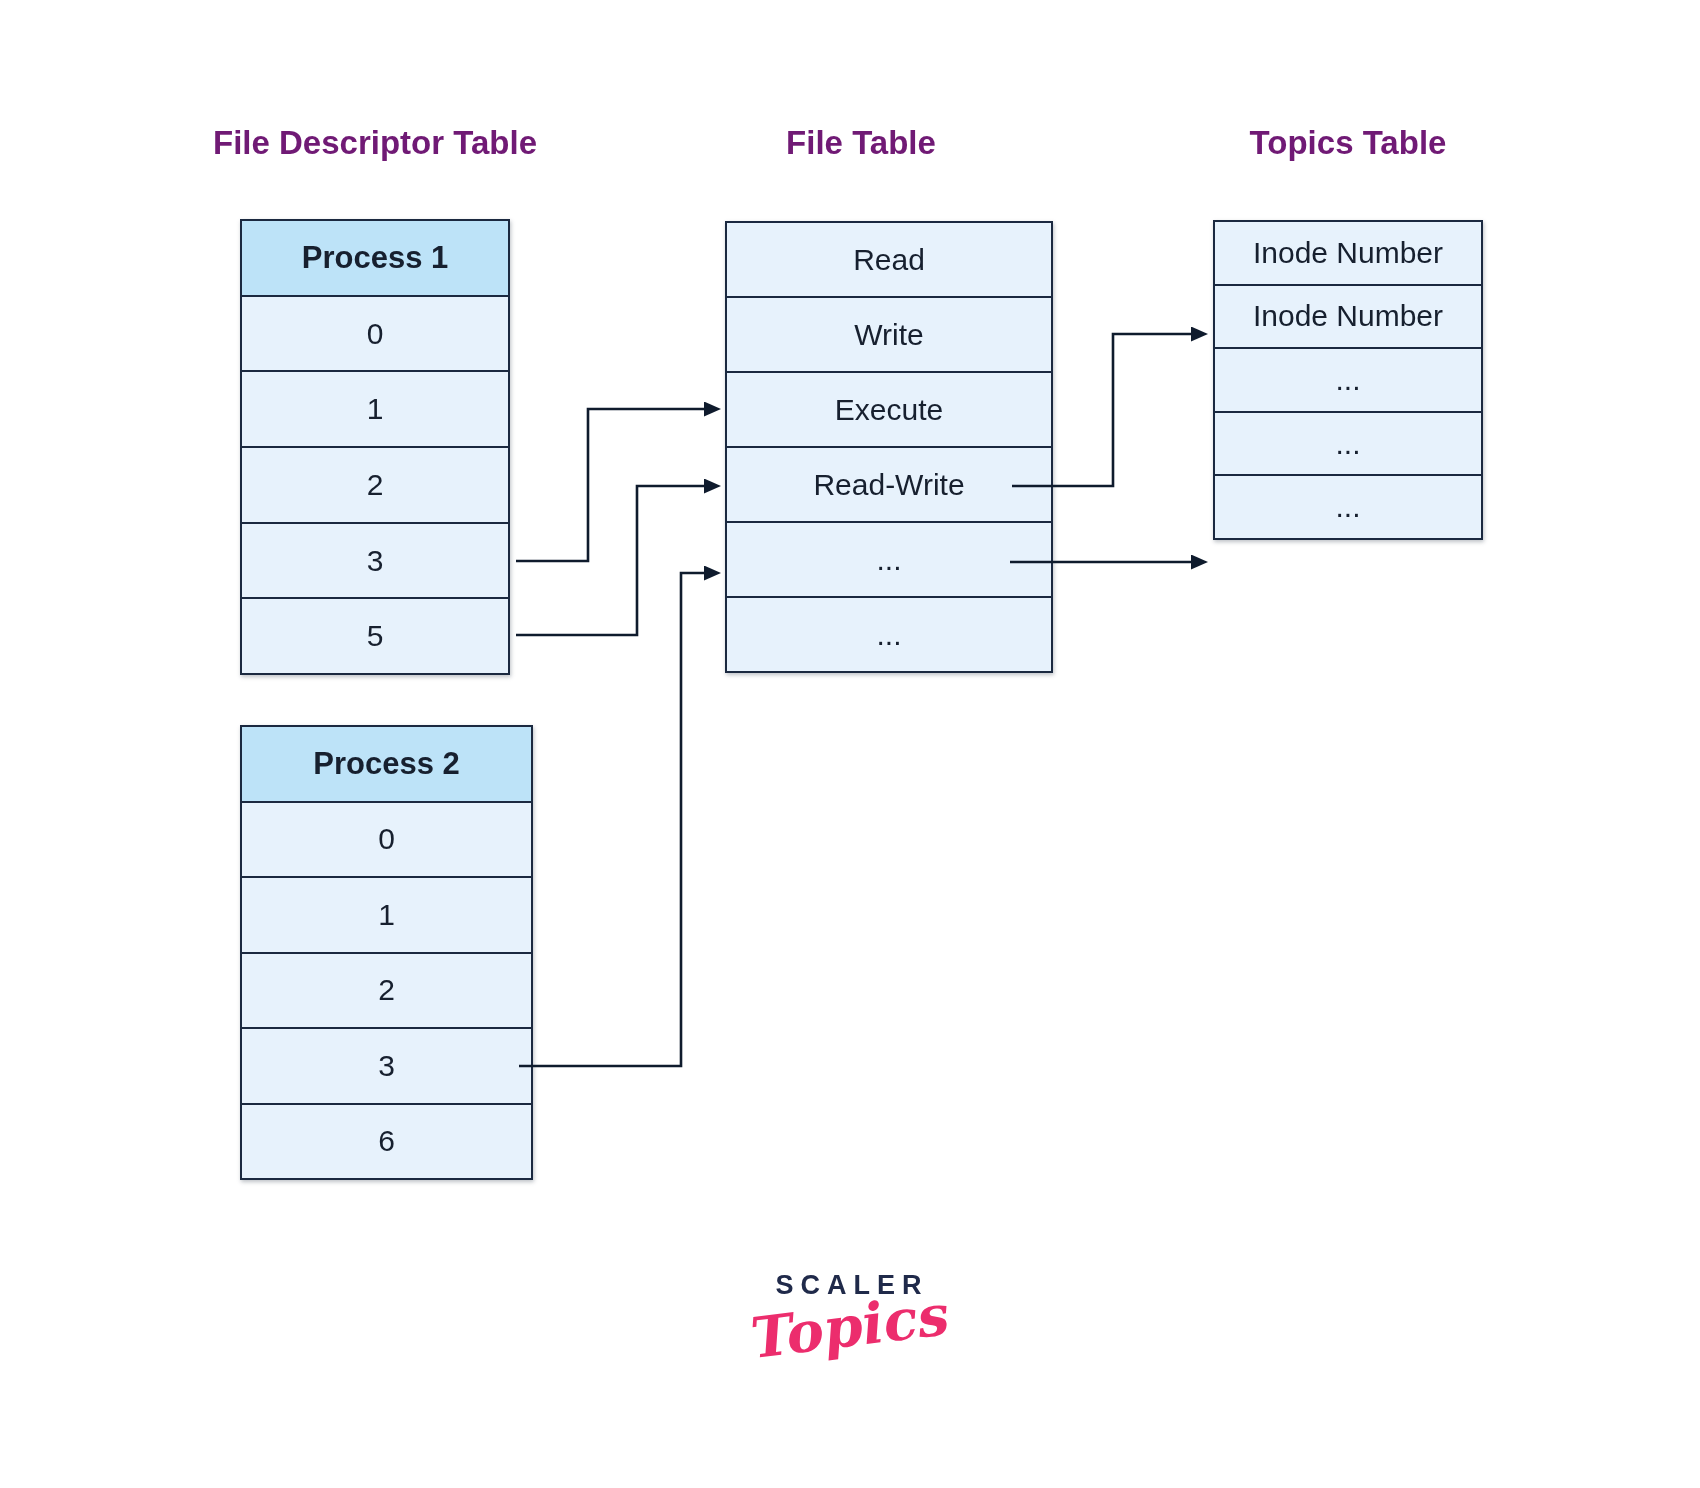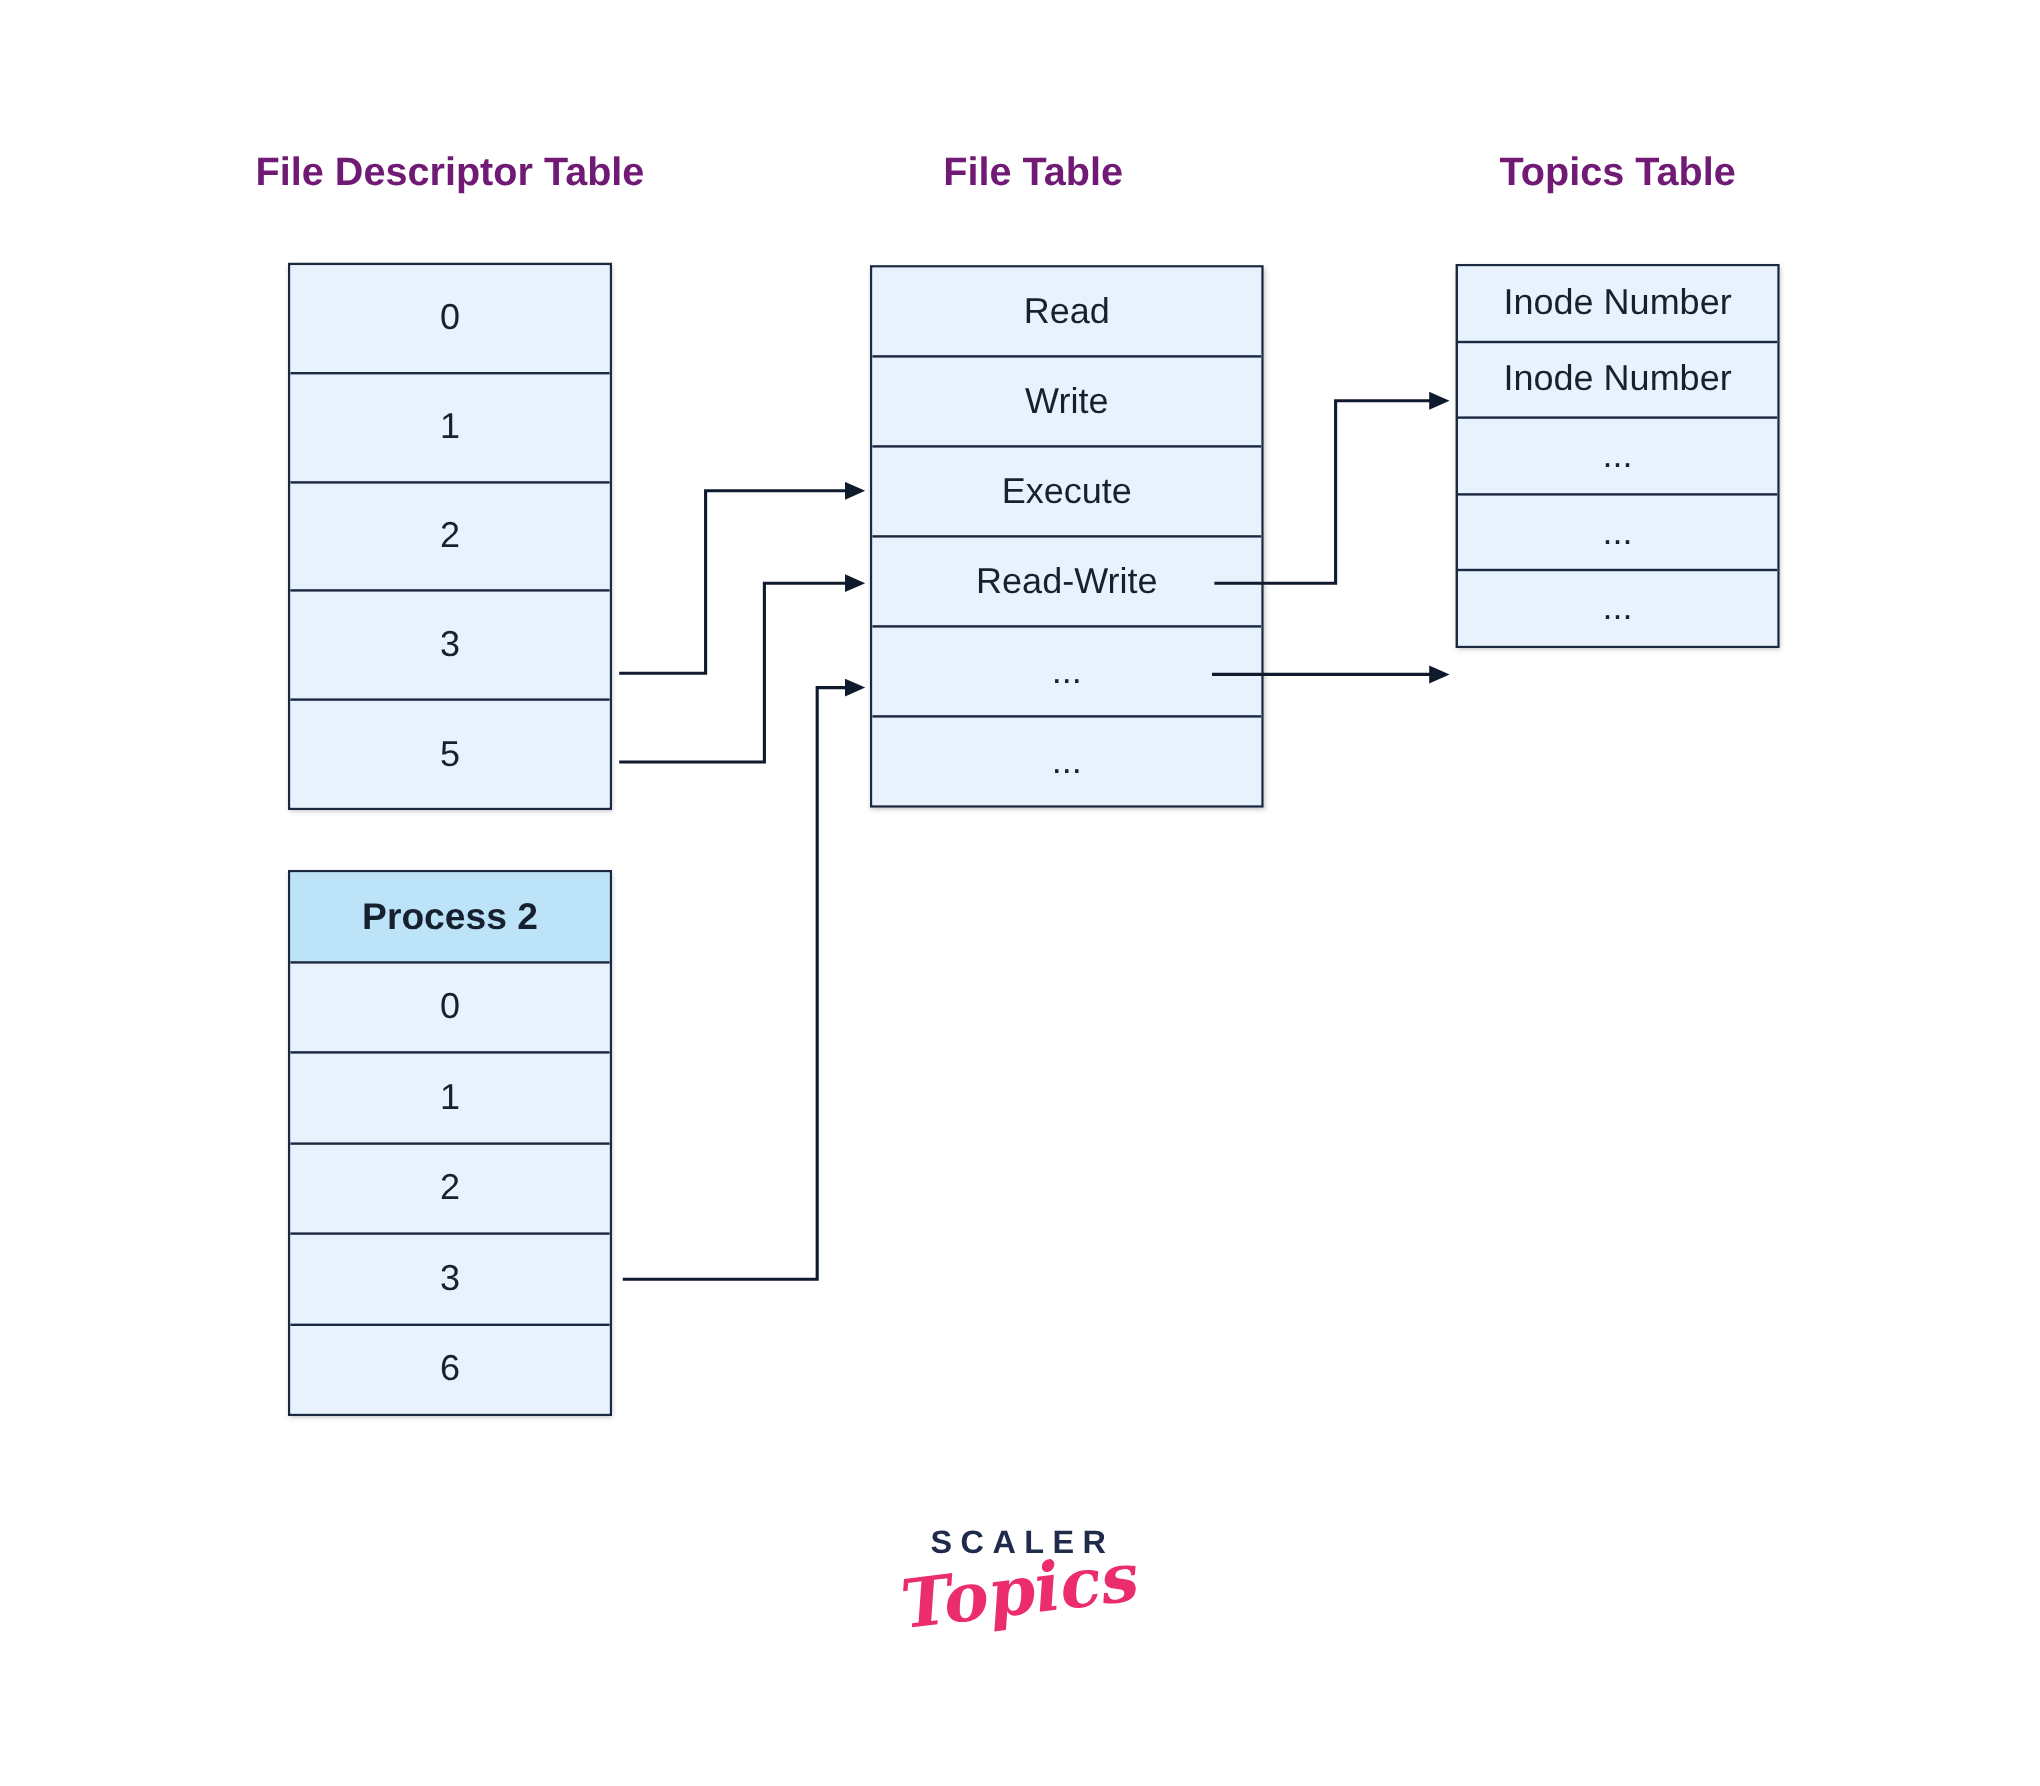--- a/index.html
+++ b/index.html
@@ -48,21 +48,21 @@
     border-top:2px solid var(--border);
     color:var(--text);
   }
   .cell:first-child{border-top:none;}
   .cell.header{
     background:var(--header-fill);
     font-weight:bold;
     font-size:31px;
   }
   #tbl-process1{left:240px;top:219px;width:270px;height:456px;}
-  #tbl-process2{left:240px;top:725px;width:270px;height:455px;}
+  #tbl-process2{left:240px;top:725px;width:293px;height:455px;}
   #tbl-file{left:725px;top:221px;width:328px;height:452px;}
   #tbl-inside{left:1213px;top:220px;width:270px;height:320px;}
   #conn-layer{
     position:absolute;left:0;top:0;width:1700px;height:1488px;
     pointer-events:none;
   }
   #conn-layer polyline{
     fill:none;
     stroke:var(--arrow);
     stroke-width:2.6;
@@ -96,20 +96,21 @@
 </head>
 <body>
 
 <div class="canvas">
 
   <div class="diagram-title" style="left:375px;top:126px;">File Descriptor Table</div>
   <div class="diagram-title" style="left:861px;top:126px;">File Table</div>
   <div class="diagram-title" style="left:1348px;top:126px;">Topics Table</div>
 
   <div class="table" id="tbl-process1">
+    <div class="cell header">Process 1</div>
     <div class="cell">0</div>
     <div class="cell">1</div>
     <div class="cell">2</div>
     <div class="cell">3</div>
     <div class="cell">5</div>
   </div>
 
   <div class="table" id="tbl-process2">
     <div class="cell header">Process 2</div>
     <div class="cell">0</div>

